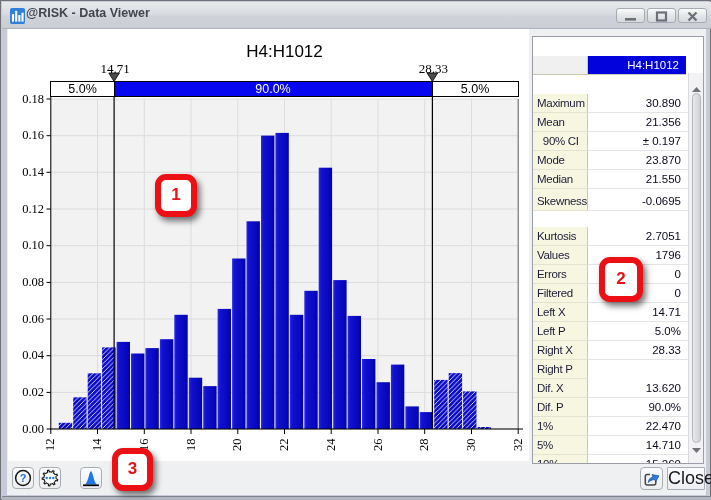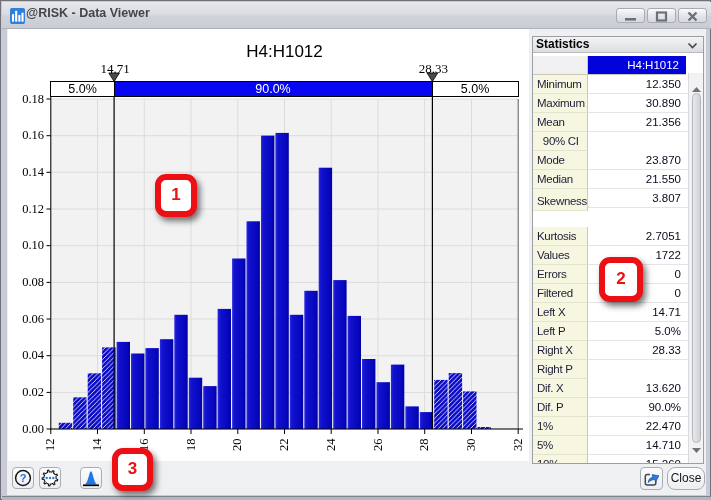--- a/index.html
+++ b/index.html
@@ -37,21 +37,21 @@
 #hdrrow .lc { background:#f0f0f0; border-bottom:1px solid #c9c9b4; }
 #hdrrow .vc { background:#0202dd; color:#ffffff; border-bottom:1px solid #c9c9b4; width:98px; }
 #sbar { position:absolute; left:155px; top:36px; width:15px; height:390px; background:#f2f2f4;
   border-left:1px solid #d9dadd; }
 #sthumb { position:absolute; left:2.5px; top:20px; width:9px; height:350px; border:1px solid #b4b6bc;
   border-radius:5px; background:linear-gradient(90deg,#e8e9eb,#cfd1d5); }
 .sarr { position:absolute; left:2px; }
 .toolbtn { position:absolute; width:22px; height:22px; border:1px solid #a9acb2; border-radius:4px;
   background:linear-gradient(#fbfcfd, #eceef1); }
 #closebtn { position:absolute; left:666px; top:466px; width:38px; height:23px; border:1px solid #a9acb2;
-  border-radius:8px; background:linear-gradient(#fbfcfd, #eceef1); font-size:12px; color:#17171c;
+  border-radius:1px; background:linear-gradient(#fbfcfd, #eceef1); font-size:18px; color:#17171c;
   text-align:center; line-height:21px; }
 #expbtn { position:absolute; left:639px; top:466px; width:23px; height:23px; border:1px solid #a9acb2;
   border-radius:4px; background:linear-gradient(#fbfcfd, #eceef1); }
 .callout { position:absolute; background:#ffffff; border:6px solid #ec1014; border-radius:11px;
   box-shadow:3px 4px 6px rgba(0,0,0,0.55); color:#ec1014; font-weight:bold; font-size:17px;
   text-align:center; }
 #bottomframe { position:absolute; left:1px; top:495px; width:709px; height:4px; background:#b2b7c1; border-top:1px solid #7e838c; }
 </style>
 </head>
 <body>
@@ -203,64 +203,59 @@
     <text x="272" y="91.5" class="bandtxt" style="fill:#ffffff">90.0%</text>
     <text x="474" y="91.5" class="bandtxt">5.0%</text>
     <line x1="113.1" y1="95" x2="113.1" y2="428" stroke="#000" stroke-width="1.2"></line>
     <line x1="431.4" y1="95" x2="431.4" y2="428" stroke="#000" stroke-width="1.2"></line>
     <polygon points="107.8,72 118.4,72 113.1,80.5" fill="#4a4a4a" stroke="#000" stroke-width="0.8"></polygon>
     <polygon points="426.1,72 436.7,72 431.4,80.5" fill="#4a4a4a" stroke="#000" stroke-width="0.8"></polygon>
     <text x="114" y="72" font-size="13" font-family="Liberation Serif, serif" text-anchor="middle" fill="#000">14.71</text>
     <text x="432.3" y="72" font-size="13" font-family="Liberation Serif, serif" text-anchor="middle" fill="#000">28.33</text>
   </svg>
   <div id="stats">
-    <div id="statshdr">Statistics <svg style="position:absolute;right:5px;top:3px;" width="11" height="11" viewBox="0 0 11 11">
-          <path d="M1.5 3.5 L5.5 7.5 L9.5 3.5" fill="none" stroke="#45474d" stroke-width="1.6"></path>
-        </svg></div>
     <div id="hdrrow" class="row">
         <div class="lc"></div>
         <div class="vc">H4:H1012</div>
       </div>
-    <div class="row" style="top:37.5px">
-        <div class="lc">Minimum</div>
-        <div class="vc">12.350</div>
-      </div>
     <div class="row" style="top:56.5px">
         <div class="lc">Maximum</div>
         <div class="vc">30.890</div>
       </div>
     <div class="row" style="top:75.5px">
         <div class="lc">Mean</div>
         <div class="vc">21.356</div>
       </div>
     <div class="row" style="top:94.5px">
         <div class="lc">&nbsp;&nbsp;90% CI</div>
+        <div class="vc">± 0.197</div>
       </div>
     <div class="row" style="top:113.5px">
         <div class="lc">Mode</div>
         <div class="vc">23.870</div>
       </div>
     <div class="row" style="top:132.5px">
         <div class="lc">Median</div>
         <div class="vc">21.550</div>
       </div>
     <div class="row" style="top:151.5px">
         <div class="lc">Std Dev</div>
         <div class="vc">3.807</div>
       </div>
     <div class="row" style="top:155px">
         <div class="lc">Skewness</div>
+        <div class="vc">-0.0695</div>
       </div>
     <div class="row" style="top:189.5px">
         <div class="lc">Kurtosis</div>
         <div class="vc">2.7051</div>
       </div>
     <div class="row" style="top:208.5px">
         <div class="lc">Values</div>
-        <div class="vc">1722</div>
+        <div class="vc">1796</div>
       </div>
     <div class="row" style="top:227.5px">
         <div class="lc">Errors</div>
         <div class="vc">0</div>
       </div>
     <div class="row" style="top:246.5px">
         <div class="lc">Filtered</div>
         <div class="vc">0</div>
       </div>
     <div class="row" style="top:265.5px">

